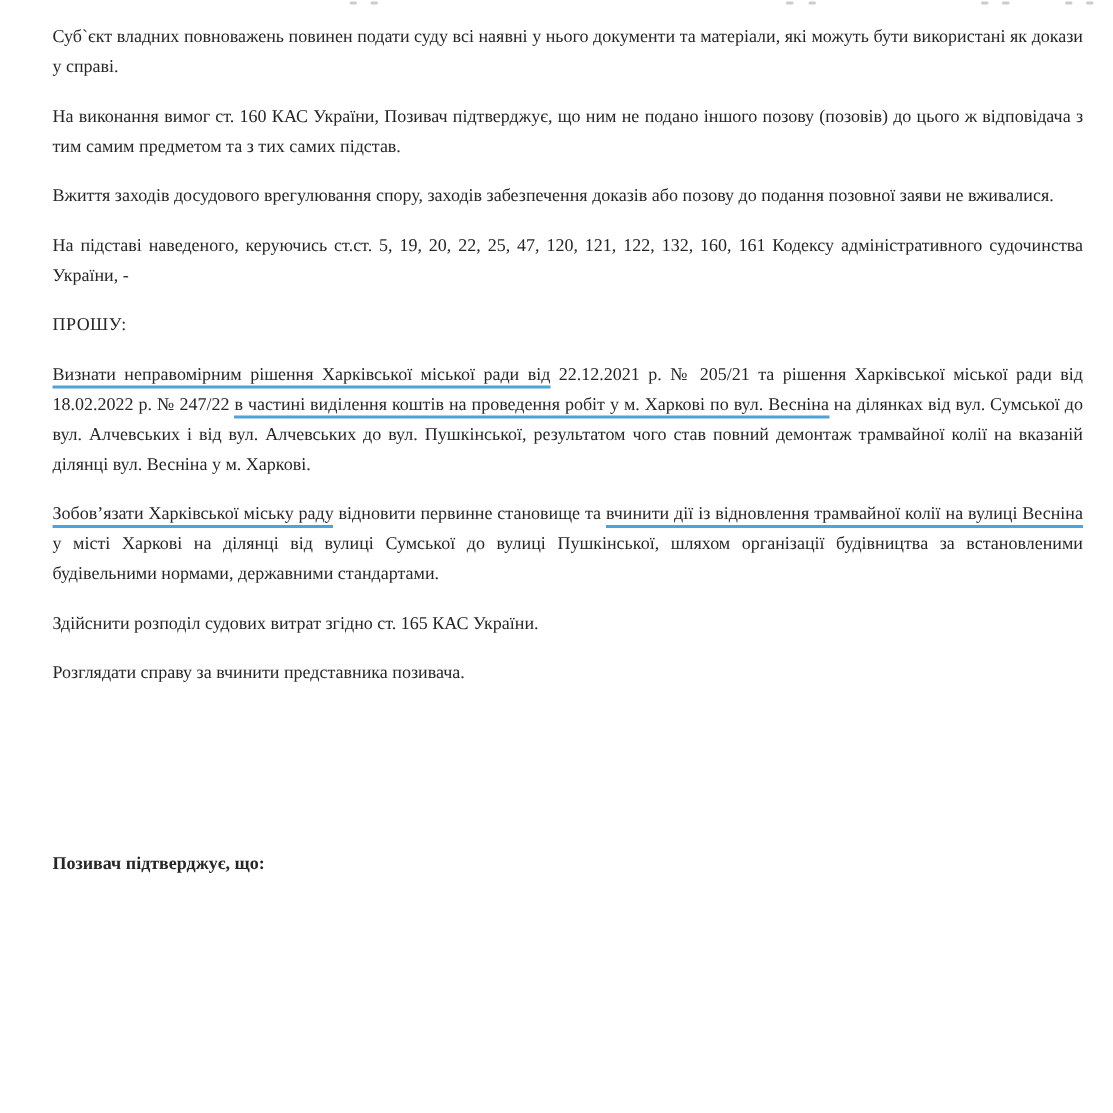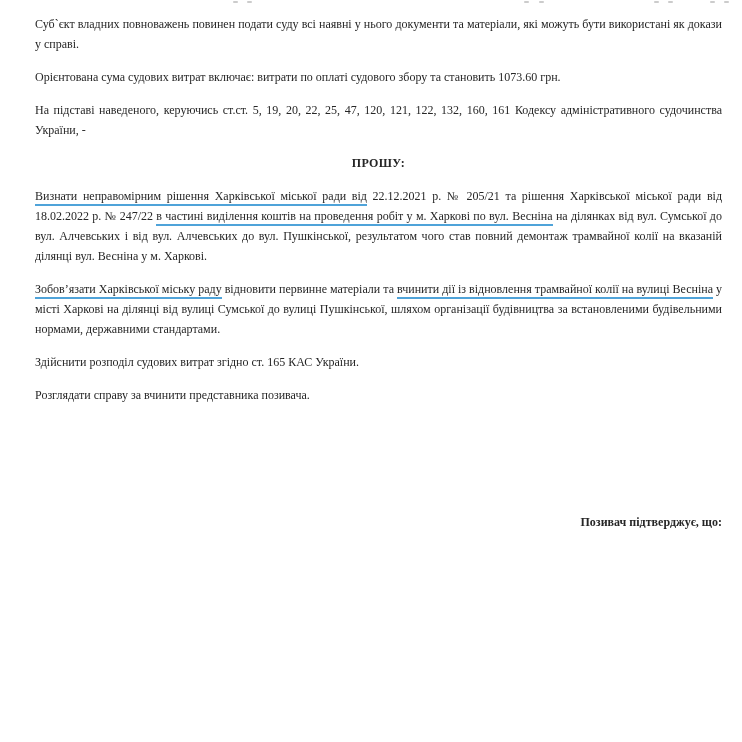--- a/index.html
+++ b/index.html
@@ -14,28 +14,27 @@
     box-sizing: border-box;
     padding: 14px 20px 0 35px;
     font-family: "Liberation Serif", "DejaVu Serif", serif;
     font-size: 12px;
     line-height: 20px;
     color: var(--text, #262626);
     text-align: justify;
   }
   .para { margin: 0 0 13px 0; }
   .heading {
-    text-align: center;
-    font-weight: bold;
+    font-weight: normal;
     letter-spacing: 0.3px;
     margin: 2px 0 13px 0;
   }
   .bold-line {
     font-weight: bold;
-    text-align: right;
+    text-align: left;
     margin: 0;
   }
   .spacer { height: 94px; }
   .u {
     border-bottom: 2px solid var(--underline, #4fa3d9);
     padding-bottom: 1px;
   }
   
   .remnants { position: absolute; top: 0; left: 0; width: 742px; height: 4px; }
   .remnant {
@@ -55,23 +54,24 @@
     <span class="remnant" style="left:524px"></span>
     <span class="remnant" style="left:539px"></span>
     <span class="remnant" style="left:654px"></span>
     <span class="remnant" style="left:668px"></span>
     <span class="remnant" style="left:710px"></span>
     <span class="remnant" style="left:724px"></span>
   </div>
 
   <div>
       <p class="para"><span>Суб`єкт владних повноважень повинен подати суду всі наявні у нього документи та матеріали, які можуть бути використані як докази у справі.</span></p>
-      <p class="para"><span>Орієнтована сума судових витрат включає: витрати по оплаті судового збору та становить 1073.60 грн.</span></p>
+      <p class="para"><span>На виконання вимог ст. 160 КАС України, Позивач підтверджує, що ним не подано іншого позову (позовів) до цього ж відповідача з тим самим предметом та з тих самих підстав.</span></p>
+      <p class="para"><span>Вжиття заходів досудового врегулювання спору, заходів забезпечення доказів або позову до подання позовної заяви не вживалися.</span></p>
       <p class="para"><span>На підставі наведеного, керуючись ст.ст. 5, 19, 20, 22, 25, 47, 120, 121, 122, 132, 160, 161 Кодексу адміністративного судочинства України, -</span></p>
       <div class="heading">ПРОШУ:</div>
       <p class="para"><span class="u">Визнати неправомірним рішення Харківської міської ради від</span><span> 22.12.2021 р. № 205/21 та рішення Харківської міської ради від 18.02.2022 р. № 247/22 </span><span class="u">в частині виділення коштів на проведення робіт у м. Харкові по вул. Весніна</span><span> на ділянках від вул. Сумської до вул. Алчевських і від вул. Алчевських до вул. Пушкінської, результатом чого став повний демонтаж трамвайної колії на вказаній ділянці вул. Весніна у м. Харкові.</span></p>
-      <p class="para"><span class="u">Зобов’язати Харківської міську раду</span><span> відновити первинне матеріали та </span><span class="u">вчинити дії із відновлення трамвайної колії на вулиці Весніна</span><span> у місті Харкові на ділянці від вулиці Сумської до вулиці Пушкінської, шляхом організації будівництва за встановленими будівельними нормами, державними стандартами.</span></p>
+      <p class="para"><span class="u">Зобов’язати Харківської міську раду</span><span> відновити первинне становище та </span><span class="u">вчинити дії із відновлення трамвайної колії на вулиці Весніна</span><span> у місті Харкові на ділянці від вулиці Сумської до вулиці Пушкінської, шляхом організації будівництва за встановленими будівельними нормами, державними стандартами.</span></p>
       <p class="para"><span>Здійснити розподіл судових витрат згідно ст. 165 КАС України.</span></p>
       <p class="para"><span>Розглядати справу за вчинити представника позивача.</span></p>
       <div class="spacer"></div>
       <div class="bold-line">Позивач підтверджує, що:</div>
     </div>
 </div>
 
 </body></html>

